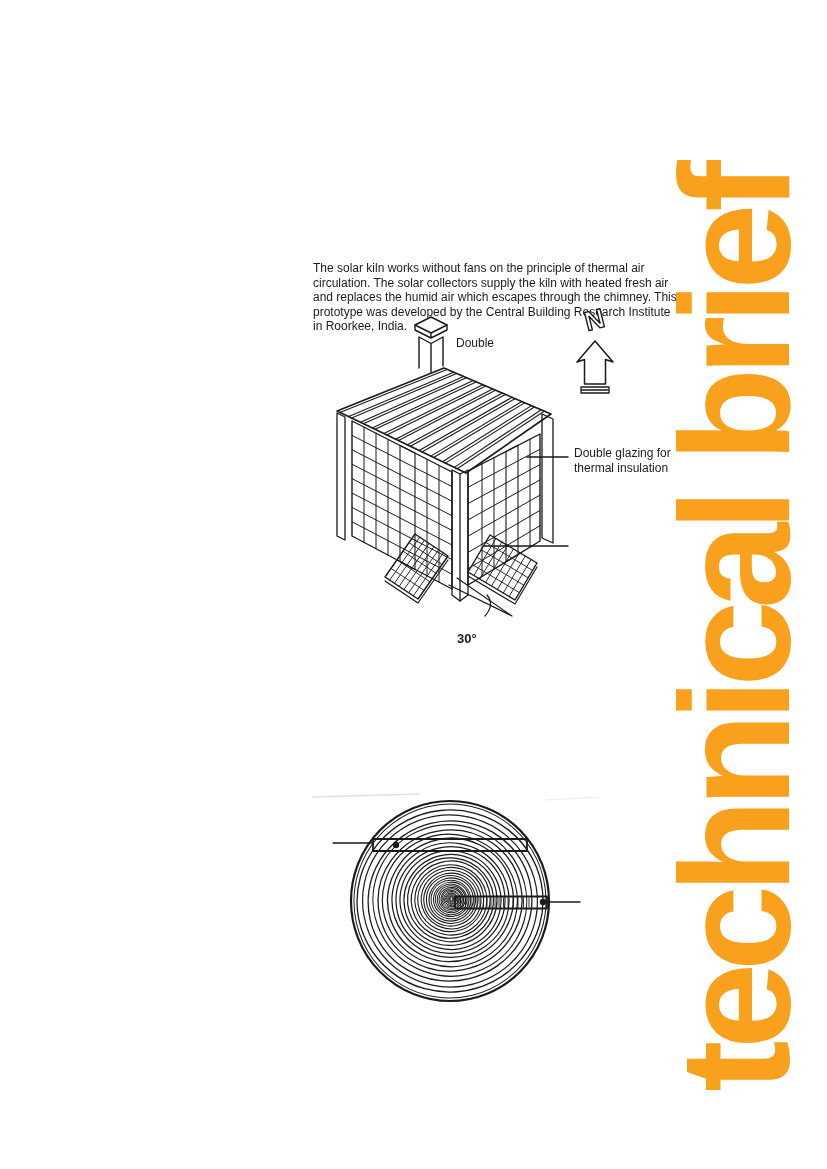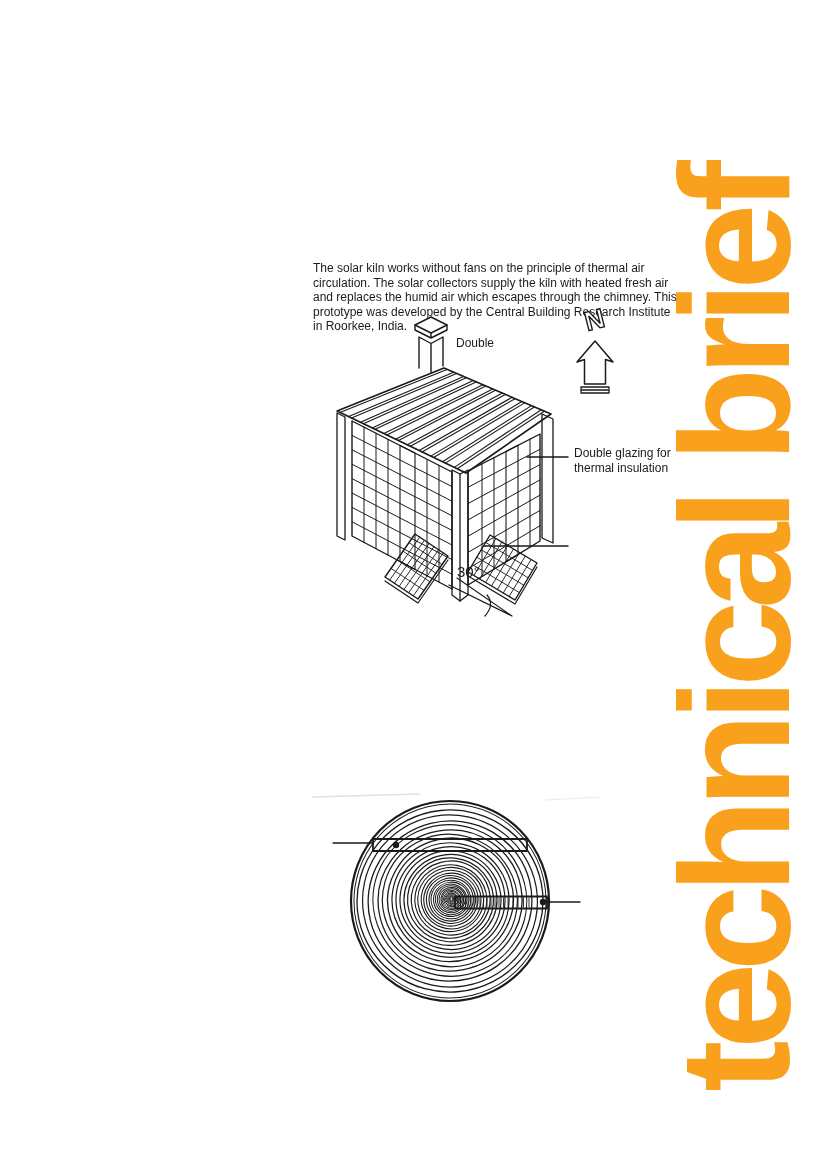--- a/index.html
+++ b/index.html
@@ -14,21 +14,21 @@
   .intro{
     position:absolute;left:313px;top:237px;width:370px;
     font-size:12px;line-height:14.5px;letter-spacing:0;margin-top:24px;
   }
   .label{
     position:absolute;font-size:12px;line-height:15px;white-space:pre-line;
   }
   .label-chimney{left:456px;top:336px;}
   .label-glazing{left:574px;top:446px;width:120px;}
   .label-collector{left:574px;top:537px;width:110px;line-height:15.5px;}
-  .label-angle{left:457px;top:564px;font-size:15px;font-weight:normal;}
+  .label-angle{left:457px;top:631px;font-size:13px;font-weight:bold;}
   .brand{
     position:absolute;left:658px;top:1092px;
     width:940px;height:168px;
     transform-origin:0 0;transform:rotate(-90deg);
     font-size:155px;font-weight:bold;letter-spacing:-0.055em;
     line-height:1;white-space:nowrap;
     color:#F9A11C;
   }
   svg{position:absolute;left:0;top:0;}
   .ink{stroke:#1a1a1a;fill:none;stroke-linecap:round;stroke-linejoin:round;}

